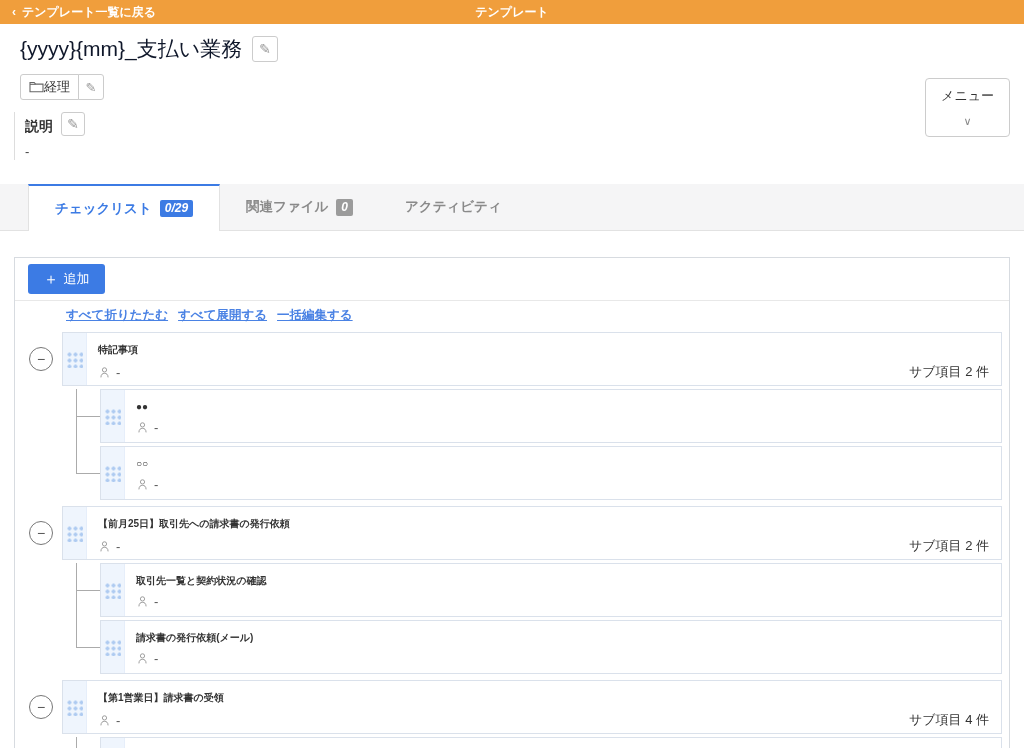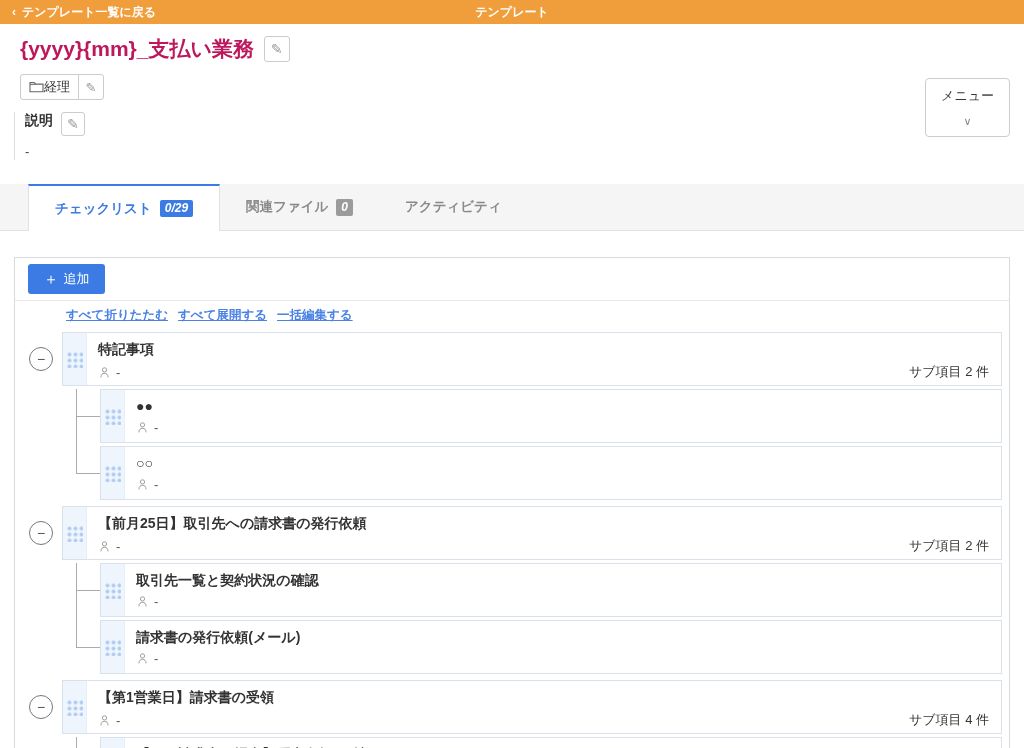--- a/index.html
+++ b/index.html
@@ -15,39 +15,39 @@
     display: flex; align-items: center; position: relative;
     font-size: 12px; font-weight: bold;
   }
   .topbar .back { margin-left: 12px; display: flex; align-items: center; gap: 6px; cursor: pointer; }
   .topbar .back .chev { font-size: 12px; font-weight: bold; }
   .topbar .bar-title { position: absolute; left: 50%; transform: translateX(-50%); }
 
   
   .header { position: relative; }
   .title-row { display: flex; align-items: center; margin: 12px 0 0 20px; }
-  .page-title { font-size: 21px; font-weight: bold; color: #be185d; line-height: 26px; }
+  .page-title { font-size: 21px; font-weight: normal; color: #0f172a; line-height: 26px; }
   .edit-btn {
     width: 26px; height: 26px; border: 1px solid #ccc; border-radius: 3px;
     background: #fff; color: #999; display: inline-flex; align-items: center;
     justify-content: center; font-size: 14px; margin-left: 10px; cursor: pointer;
   }
   .folder-row { display: inline-flex; margin: 12px 0 0 20px; }
   .folder-box {
     border: 1px solid #ccc; border-radius: 3px 0 0 3px; background: #fff;
     padding: 3px 8px; display: flex; align-items: center; font-size: 13px;
   }
   .folder-box a { color: #333; }
   .folder-edit {
     width: 26px; border: 1px solid #ccc; margin-left: -1px; border-radius: 0 3px 3px 0;
     background: #fff; color: #999; display: flex; align-items: center; justify-content: center;
     font-size: 13px; cursor: pointer;
   }
   .desc { margin: 12px 0 0 14px; border-left: 1px solid #ddd; padding-left: 10px; }
-  .desc-label-row { display: flex; align-items: flex-start; }
+  .desc-label-row { display: flex; align-items: flex-end; }
   .desc-label { font-size: 14px; font-weight: bold; }
   .desc .edit-btn { width: 24px; height: 24px; margin-left: 8px; }
   .desc-value { font-size: 13px; color: #444; margin-top: 8px; min-height: 16px; }
 
   .menu-btn {
     position: absolute; top: 42px; right: 14px; background: #fff;
     border: 1px solid #ccc; border-radius: 4px; padding: 8px 15px;
     font-size: 13px; color: #333; display: flex; align-items: center; gap: 10px; cursor: pointer; flex-direction: column;
   }
   .menu-btn .chev-down { color: #888; font-size: 11px; }
@@ -104,21 +104,21 @@
   .drag {
     width: 24px; background: #EFF5FD; border-right: 1px solid #E6EEFA;
     display: flex; align-items: center; justify-content: center; cursor: grab;
   }
   .dots {
     width: 17px; height: 17px;
     background-image: radial-gradient(circle, #AFCBF1 1.6px, transparent 1.8px);
     background-size: 6px 6px; background-position: 0.5px 0.5px;
   }
   .row-main { flex: 1; padding: 7px 12px 0 11px; display: flex; flex-direction: column; overflow: hidden; }
-  .row-title { font-size: 14px; font-weight: bold; color: #333; line-height: 19px; white-space: nowrap; }
+  .row-title { font-size: 10px; font-weight: bold; color: #333; line-height: 19px; white-space: nowrap; }
   .row-sub { display: flex; align-items: center; margin-top: 4px; font-size: 13px; color: #555; }
   .row-sub .dash { margin-left: 5px; }
   .sub-count { margin-left: auto; font-size: 13px; color: #333; }
 
   .children { position: relative; margin-left: 85px; margin-right: 7px; }
   .children::before {
     content: ""; position: absolute; left: -24px; top: 0; bottom: 27px;
     width: 1px; background: #ABABAB;
   }
   .child-row { position: relative; margin-top: 3px; }

